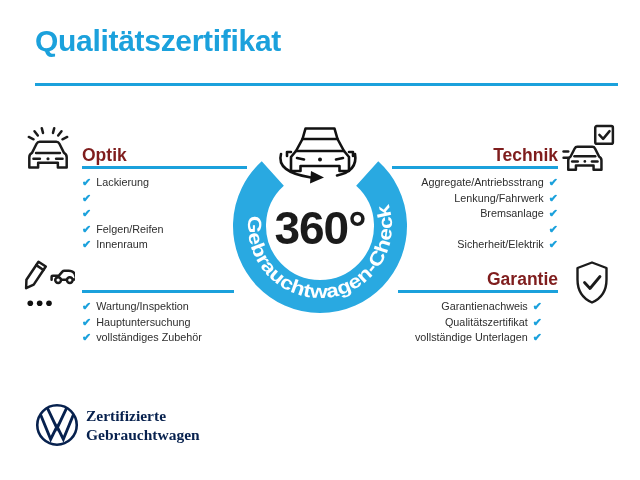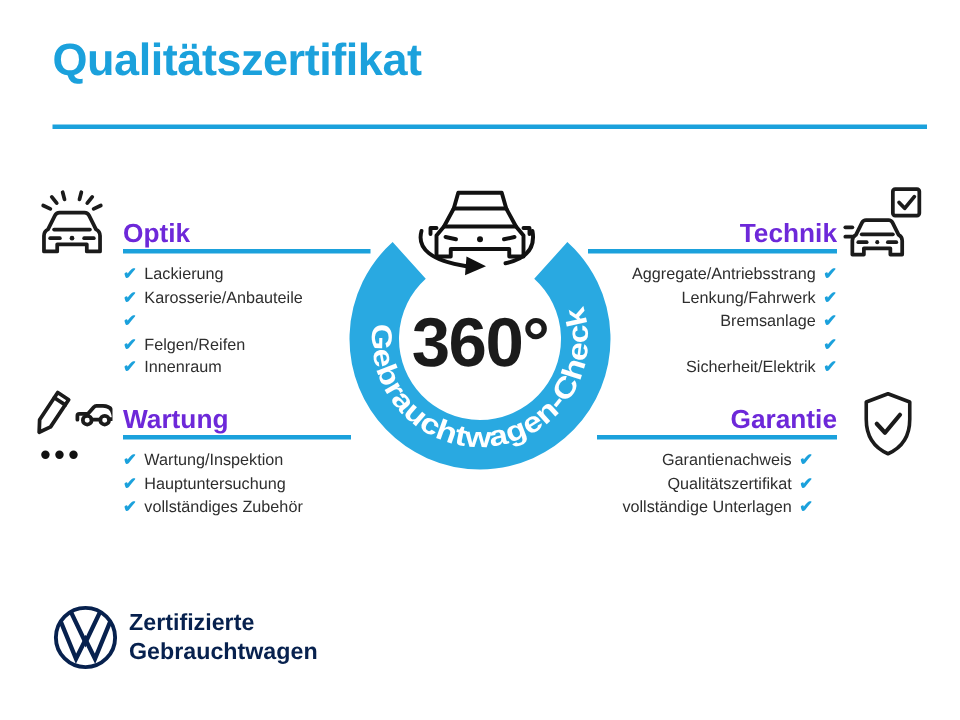--- a/index.html
+++ b/index.html
@@ -3,21 +3,21 @@
 <meta charset="utf-8">
 <style>
   html,body{margin:0;padding:0;background:#fff;}
   .stage{position:relative;width:640px;height:480px;background:#ffffff;overflow:hidden;
          font-family:"Liberation Sans",sans-serif;}
   
   .title{position:absolute;left:35px;top:24px;font-size:30px;font-weight:bold;
          color:#1BA1DC;letter-spacing:-0.3px;}
   .title-rule{position:absolute;left:35px;top:83px;width:583px;height:3px;background:#1BA1DC;}
   
-  .sec-heading{position:absolute;font-size:17.5px;font-weight:bold;color:#6d28d9;}
+  .sec-heading{position:absolute;font-size:17.5px;font-weight:bold;color:#7f1d1d;}
   .h-optik{left:82px;top:145px;}
   .h-technik{right:82px;top:145px;text-align:center;}
   .h-wartung{left:82px;top:269px;}
   .h-garantie{right:82px;top:269px;text-align:center;}
   .rule{position:absolute;height:3px;background:#1BA1DC;}
   .r-optik{left:82px;top:166px;width:165px;}
   .r-technik{left:392px;top:166px;width:166px;}
   .r-wartung{left:82px;top:290px;width:152px;}
   .r-garantie{left:398px;top:290px;width:160px;}
   
@@ -36,21 +36,21 @@
   .i-technik{left:562px;top:124px;}
   .i-wartung{left:23px;top:258px;}
   .i-garantie{left:569px;top:260px;}
   .line-icon{stroke:#1b1b1b;stroke-width:2.4;fill:none;
              stroke-linecap:round;stroke-linejoin:round;}
   
   .center-svg{position:absolute;left:218px;top:110px;}
   
   .footer-logo{left:34px;top:402px;}
   .brand-text{position:absolute;left:86px;top:406px;font-size:15.5px;font-weight:bold;
-              color:#07214E;line-height:19px;}
+              color:#07214E;line-height:19px;font-family:Liberation Serif, serif;}
 </style>
 </head>
 <body>
 
 <div class="stage">
 
   <div class="title">Qualitätszertifikat</div>
   <div class="title-rule"></div>
 
   <svg class="icon i-optik" width="52" height="54" viewBox="0 0 50 52">
@@ -101,33 +101,31 @@
     <g class="line-icon">
       <path d="M22 2.5 L36.5 8 v11.5 c0 12.5-6.5 19.5-14.5 23 -8-3.5-14.5-10.5-14.5-23 V8 z"></path>
       <path d="M14.5 22.5 l5.5 6 10-12" stroke-width="2.8"></path>
     </g>
   </svg>
 
   <div class="sec-heading h-optik">Optik</div>
   <div class="rule r-optik"></div>
   <div class="sec-heading h-technik">Technik</div>
   <div class="rule r-technik"></div>
-  <div class="sec-heading h-wartung">Wartung</div>
   <div class="rule r-wartung"></div>
   <div class="sec-heading h-garantie">Garantie</div>
   <div class="rule r-garantie"></div>
 
   <div class="list l-optik">
     <div class="row">
         <span class="check">✔</span>
         <span>Lackierung</span>
       </div>
     <div class="row">
         <span class="check">✔</span>
-        <span>Karosserie/Anbauteile</span>
       </div>
     <div class="row">
         <span class="check">✔</span>
       </div>
     <div class="row">
         <span class="check">✔</span>
         <span>Felgen/Reifen</span>
       </div>
     <div class="row">
         <span class="check">✔</span>

